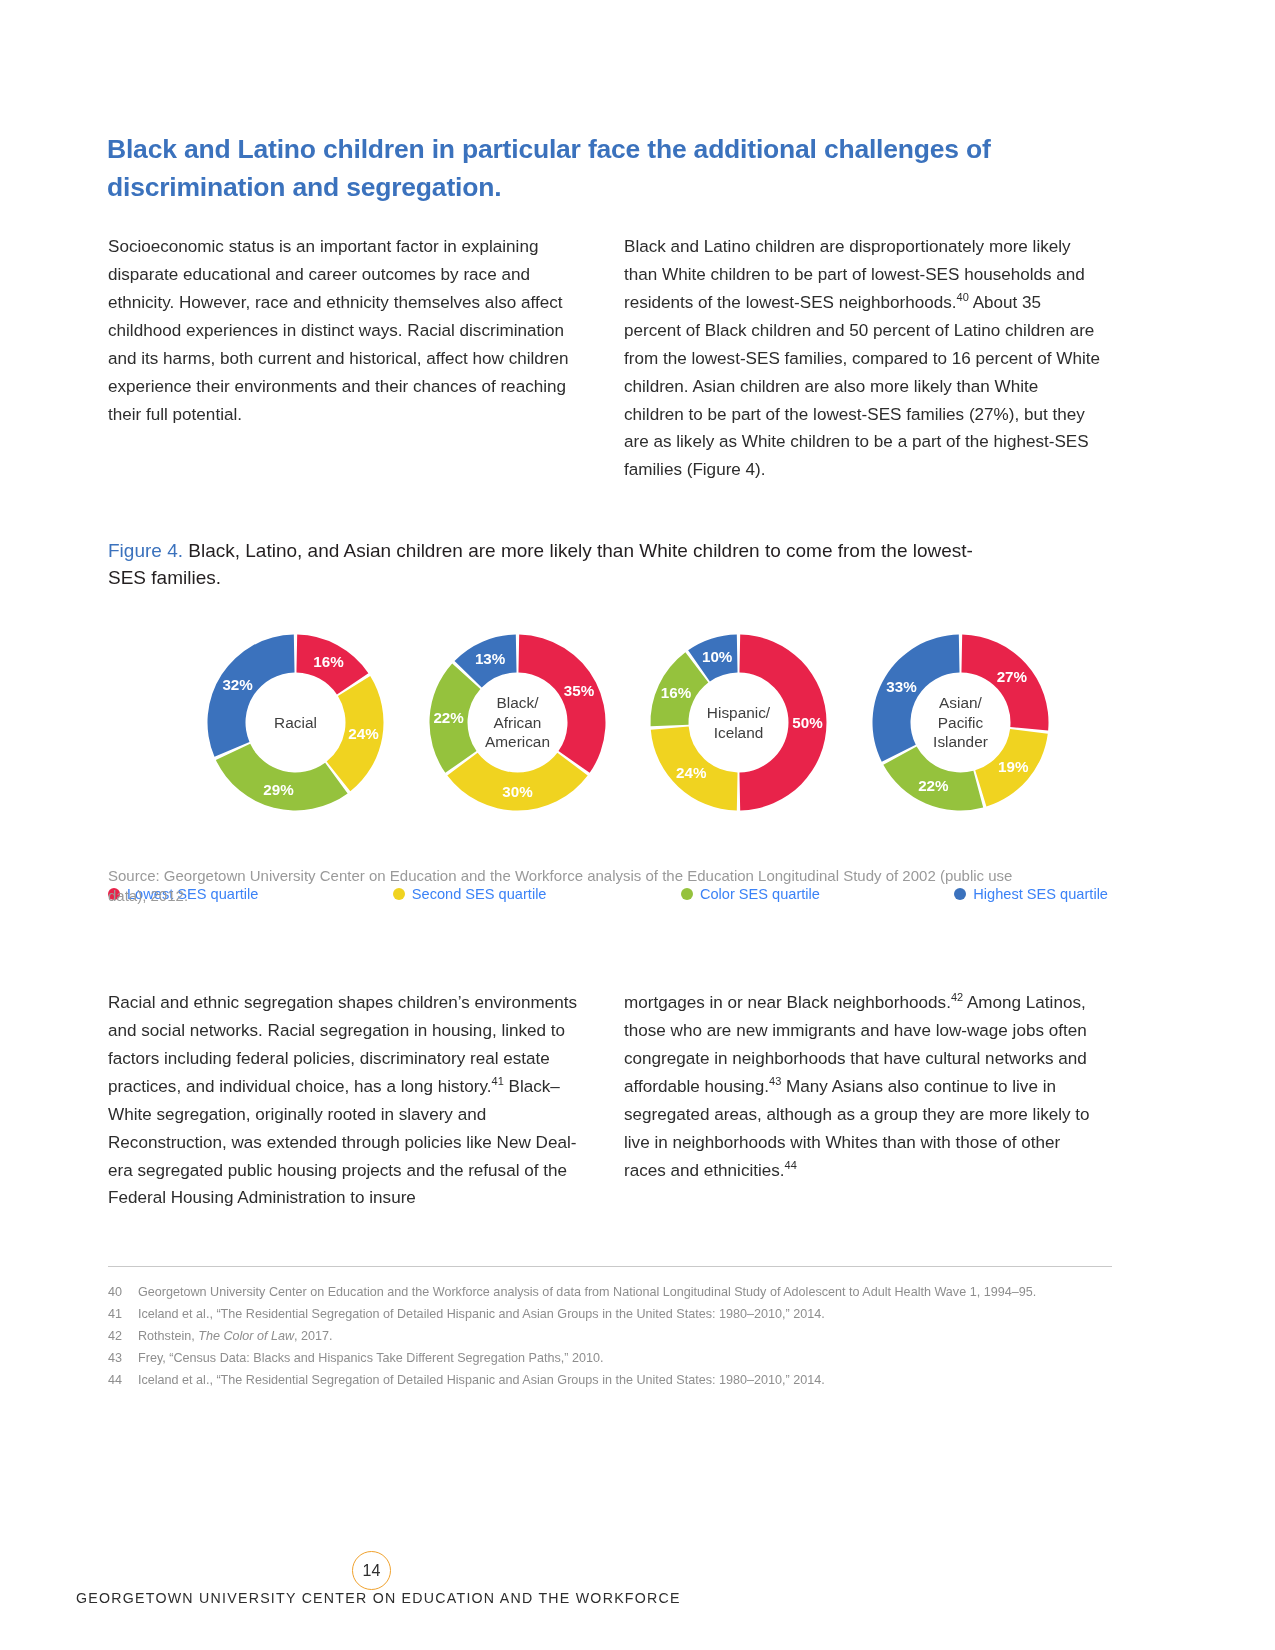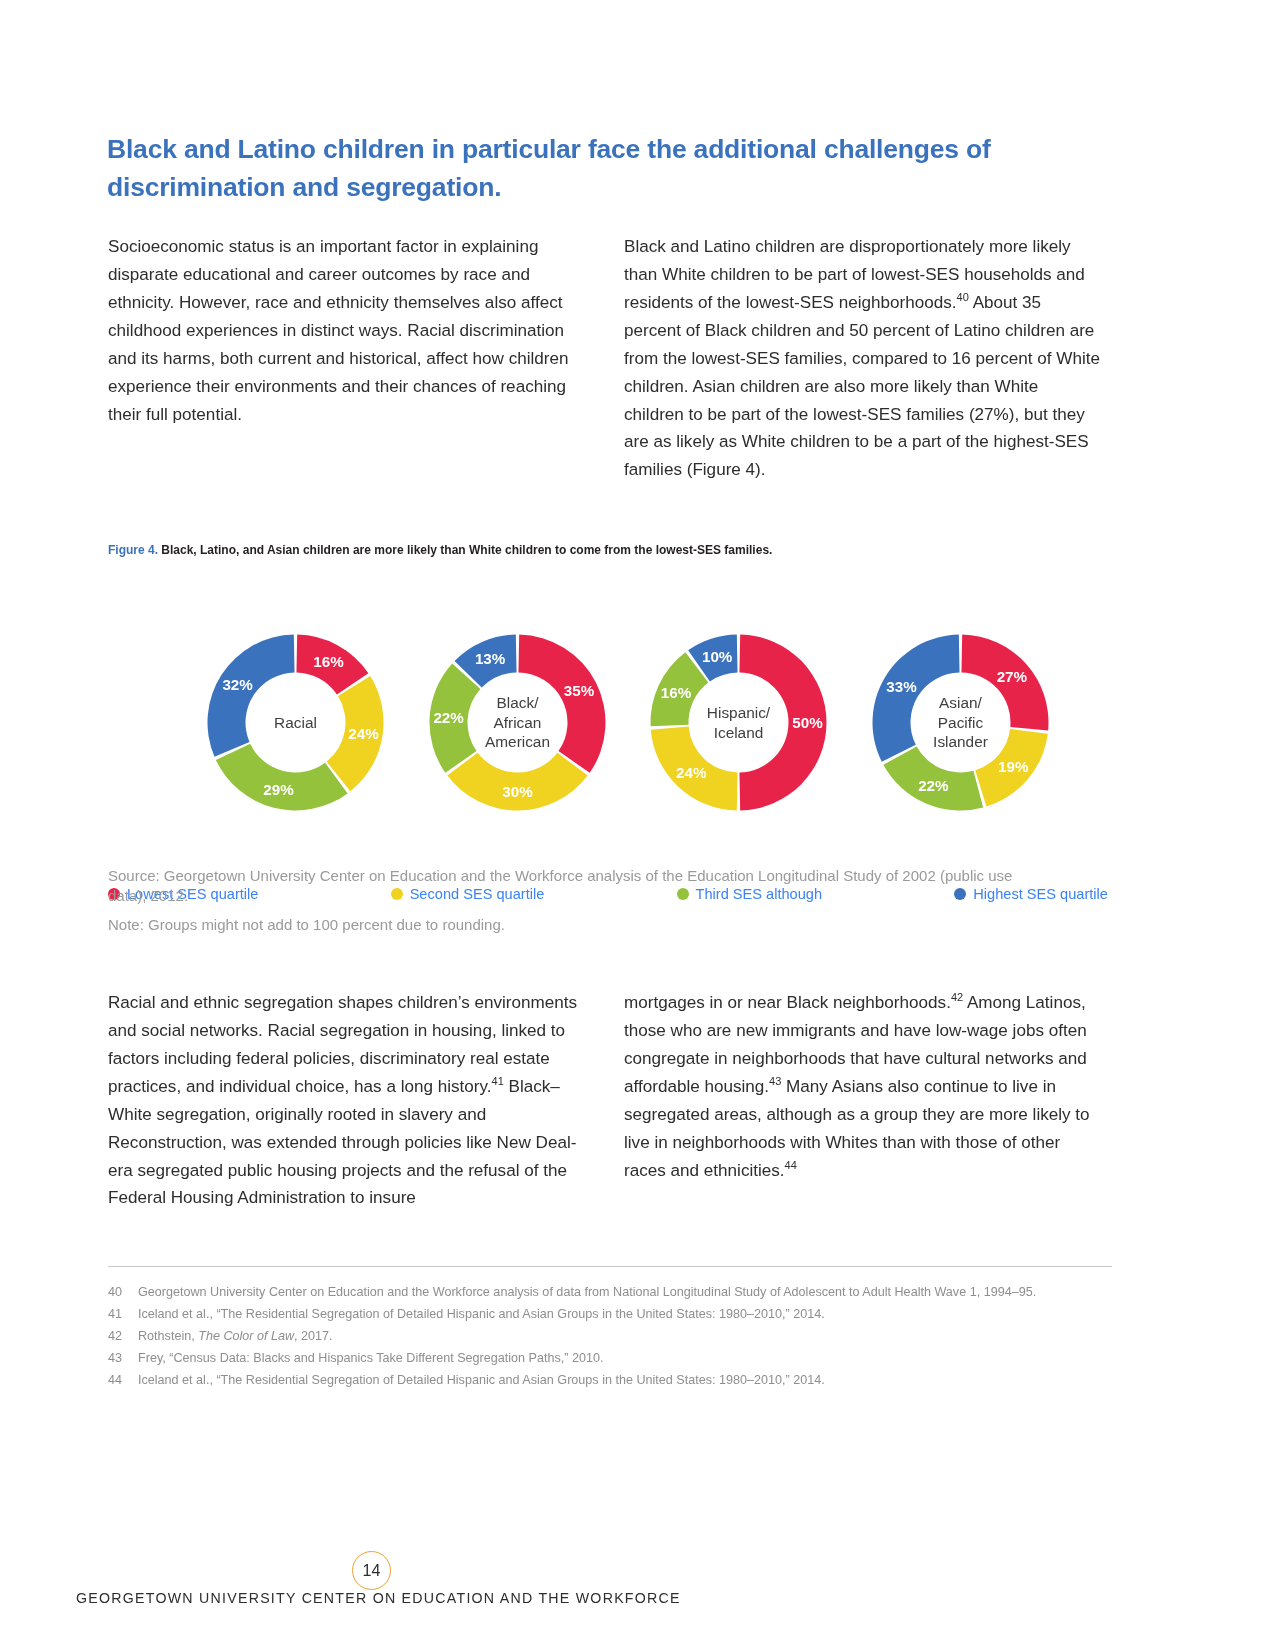--- a/index.html
+++ b/index.html
@@ -58,23 +58,23 @@
     vertical-align: super;
     line-height: 0;
   }
 
   
   .figure-caption {
     position: absolute;
     left: 108px;
     top: 537px;
     width: 900px;
-    font-size: 12px;
+    font-size: 19px;
     line-height: 27px;
-    font-weight: bold;
+    font-weight: normal;
     color: #231f20;
   }
   .figure-caption .fig-label { color: #3b72bd; }
 
   .charts-row {
     position: absolute;
     left: 108px;
     top: 615px;
     width: 1000px;
     height: 215px;
@@ -304,30 +304,29 @@
       <div class="legend-item">
         <span class="legend-dot" style="background: rgb(232, 35, 74);"></span>
         <span>Lowest SES quartile</span>
       </div>
       <div class="legend-item">
         <span class="legend-dot" style="background: rgb(240, 211, 32);"></span>
         <span>Second SES quartile</span>
       </div>
       <div class="legend-item">
         <span class="legend-dot" style="background: rgb(149, 194, 61);"></span>
-        <span>Third SES although</span>
+        <span>Color SES quartile</span>
       </div>
       <div class="legend-item">
         <span class="legend-dot" style="background: rgb(59, 114, 189);"></span>
         <span>Highest SES quartile</span>
       </div>
     </div>
 
   <div class="source-note" id="source-block">Source: Georgetown University Center on Education and the Workforce analysis of the Education Longitudinal Study of 2002 (public use data), 2012.</div>
-  <div class="source-note" id="note-block">Note: Groups might not add to 100 percent due to rounding.</div>
 
   <div class="col-left-bottom">
     <p class="body-text"><span>Racial and ethnic segregation shapes children’s environments and social networks. Racial segregation in housing, linked to factors including federal policies, discriminatory real estate practices, and individual choice, has a long history.</span><sup>41</sup><span> Black–White segregation, originally rooted in slavery and Reconstruction, was extended through policies like New Deal-era segregated public housing projects and the refusal of the Federal Housing Administration to insure</span></p>
   </div>
 
   <div class="col-right-bottom">
     <p class="body-text"><span>mortgages in or near Black neighborhoods.</span><sup>42</sup><span> Among Latinos, those who are new immigrants and have low-wage jobs often congregate in neighborhoods that have cultural networks and affordable housing.</span><sup>43</sup><span> Many Asians also continue to live in segregated areas, although as a group they are more likely to live in neighborhoods with Whites than with those of other races and ethnicities.</span><sup>44</sup></p>
   </div>
 
   <div class="footnote-rule"></div>

